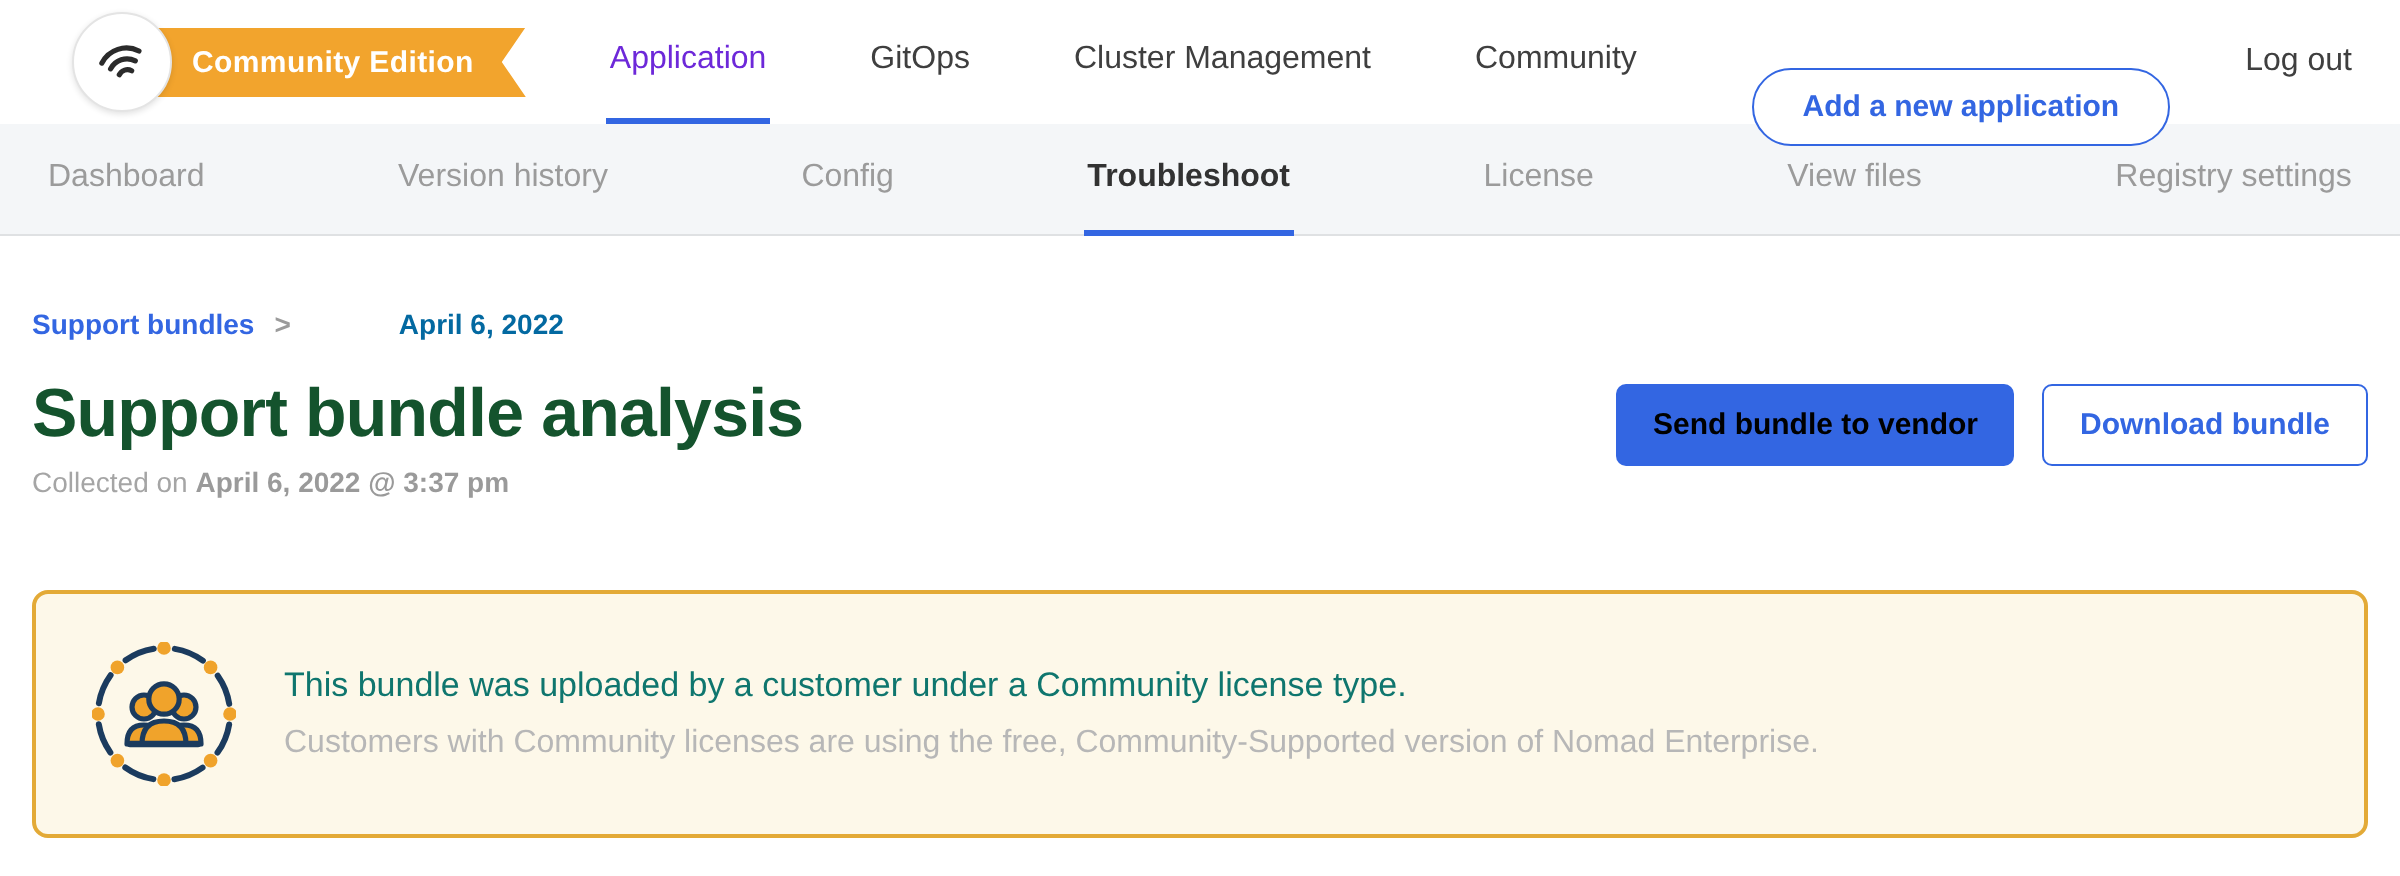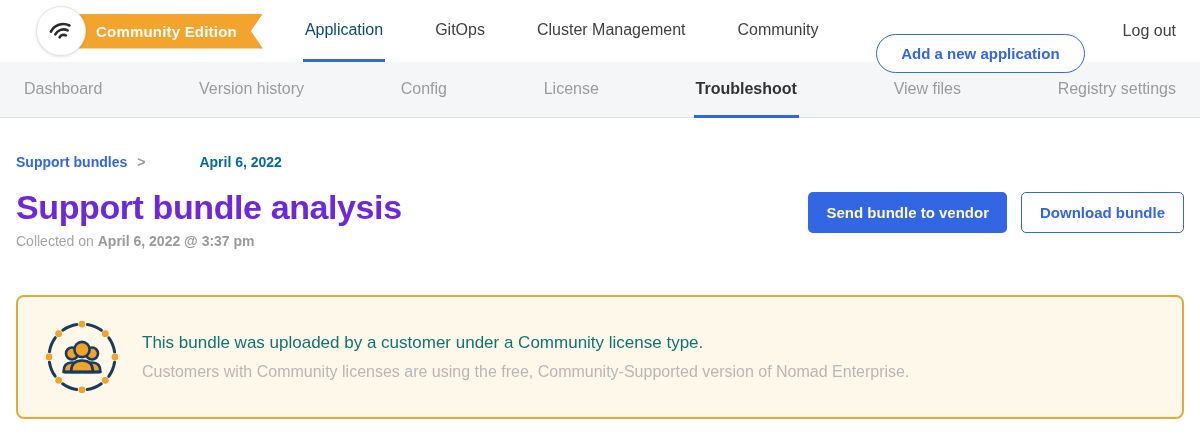--- a/index.html
+++ b/index.html
@@ -10,46 +10,46 @@
   .topbar { height:62px; background:#fff; display:flex; align-items:center; padding:0 24px 0 36px; position:relative; }
   .brand { display:flex; align-items:center; position:relative; }
   .logo-circle { width:50px; height:50px; border-radius:50%; background:#fff; border:1px solid #e4e4e4;
     box-shadow:0 1px 3px rgba(0,0,0,.12); display:flex; align-items:center; justify-content:center; position:relative; z-index:2; }
   .ribbon { background:#f2a42d; color:#fff; font-weight:bold; font-size:15px; letter-spacing:.2px;
     padding:9px 26px 9px 26px; margin-left:-16px; position:relative; z-index:1;
     clip-path:polygon(0 0, 100% 0, calc(100% - 12px) 50%, 100% 100%, 0 100%); }
   .top-nav { display:flex; align-items:stretch; height:62px; margin-left:40px; gap:48px; }
   .top-nav-item { display:flex; align-items:center; font-size:16px; color:#3f3f3f; cursor:pointer;
     border-bottom:3px solid transparent; padding:0 2px; }
-  .top-nav-item.active { color:#0c4a6e; border-bottom-color:#3366e2; }
+  .top-nav-item.active { color:#6d28d9; border-bottom-color:#3366e2; }
   .topbar-right { margin-left:auto; display:flex; align-items:center; gap:38px; }
   .btn-pill { border:1px solid #3366e2; color:#3366e2; background:#fff; font-weight:bold; font-size:15px;
     border-radius:20px; padding:10px 24px; cursor:pointer; font-family:inherit;margin-top:44px; }
   .logout { font-size:16px; color:#3f3f3f; cursor:pointer; }
 
   
   .subnav { height:56px; background:#f4f6f8; border-bottom:1px solid #dfe1e3; display:flex;
     align-items:stretch; justify-content:space-between; padding:0 22px; }
   .subnav-item { display:flex; align-items:center; font-size:16px; color:#9b9b9b; cursor:pointer;
     border-bottom:3px solid transparent; margin-bottom:-1px; padding:0 2px; }
   .subnav-item.active { color:#323232; font-weight:bold; border-bottom-color:#3366e2; }
 
   
   .content { padding:0 16px; }
   .breadcrumb { margin-top:36px; font-size:14px; display:flex; align-items:flex-end; gap:10px; }
   .crumb-link { color:#3366e2; font-weight:bold; cursor:pointer; }
   .crumb-sep { color:#9b9b9b; font-weight:bold; }
   .crumb-current { color:#0369a1; font-weight:bold;margin-left:44px; }
 
   .header-row { margin-top:18px; display:flex; justify-content:space-between; align-items:flex-start; }
-  .page-title { font-size:34px; font-weight:bold; color:#6d28d9; letter-spacing:-.4px; }
+  .page-title { font-size:34px; font-weight:bold; color:#14532d; letter-spacing:-.4px; }
   .collected { margin-top:6px; font-size:14px; color:#a5a5a5; }
   .collected b { color:#9a9a9a; }
   .header-actions { display:flex; gap:14px; margin-top:4px; }
-  .btn-primary { background:#3366e2; color:#fef9c3; border:none; font-weight:bold; font-size:15px;
+  .btn-primary { background:#3366e2; color:#000000; border:none; font-weight:bold; font-size:15px;
     padding:11px 18px; border-radius:5px; cursor:pointer; font-family:inherit; }
   .btn-secondary { background:#fff; color:#3366e2; border:1px solid #3366e2; font-weight:bold; font-size:15px;
     padding:11px 18px; border-radius:5px; cursor:pointer; font-family:inherit; }
 
   
   .banner { margin-top:46px; background:#fdf8e9; border:2px solid #e3aa37; border-radius:8px;
     padding:24px 28px; display:flex; align-items:center; gap:24px; min-height:124px; }
   .banner-icon { flex:0 0 72px; width:72px; height:72px; }
   .banner-title { font-size:17px; font-weight:normal; color:#0f766e; }
   .banner-sub { margin-top:10px; font-size:16px; color:#b7b7b7; }
@@ -81,22 +81,22 @@
   <div class="topbar-right">
     <button class="btn-pill">Add a new application</button>
     <span class="logout">Log out</span>
   </div>
 </div>
 
 <div class="subnav">
   <div class="subnav-item">Dashboard</div>
   <div class="subnav-item">Version history</div>
   <div class="subnav-item">Config</div>
+  <div class="subnav-item active">Troubleshoot</div>
   <div class="subnav-item">License</div>
-  <div class="subnav-item active">Troubleshoot</div>
   <div class="subnav-item">View files</div>
   <div class="subnav-item">Registry settings</div>
 </div>
 
 <div class="content">
 
   <div class="breadcrumb">
     <span class="crumb-link">Support bundles</span>
     <span class="crumb-sep">&gt;</span>
     <span class="crumb-current">April 6, 2022</span>

